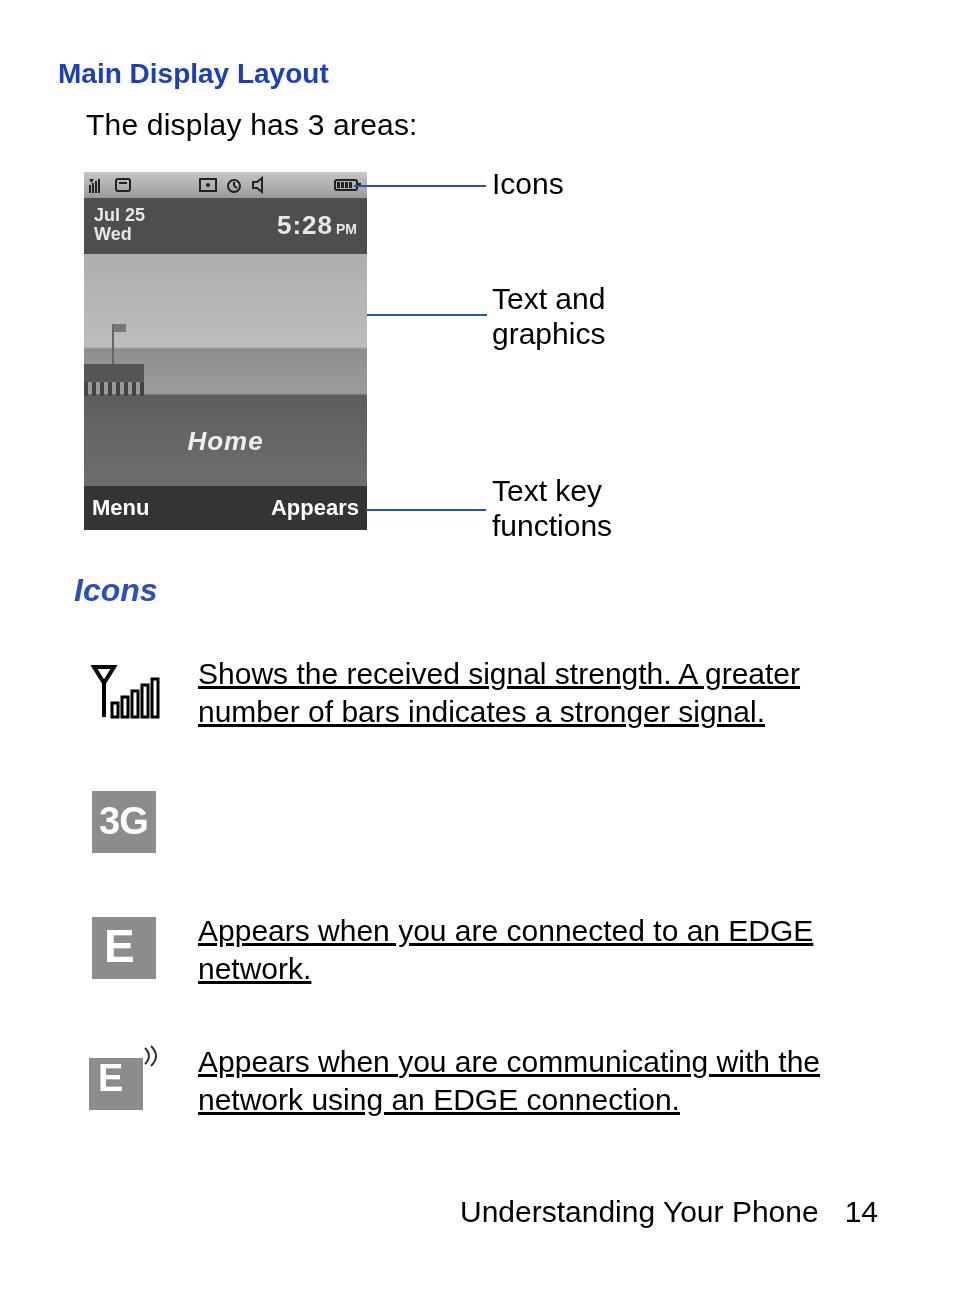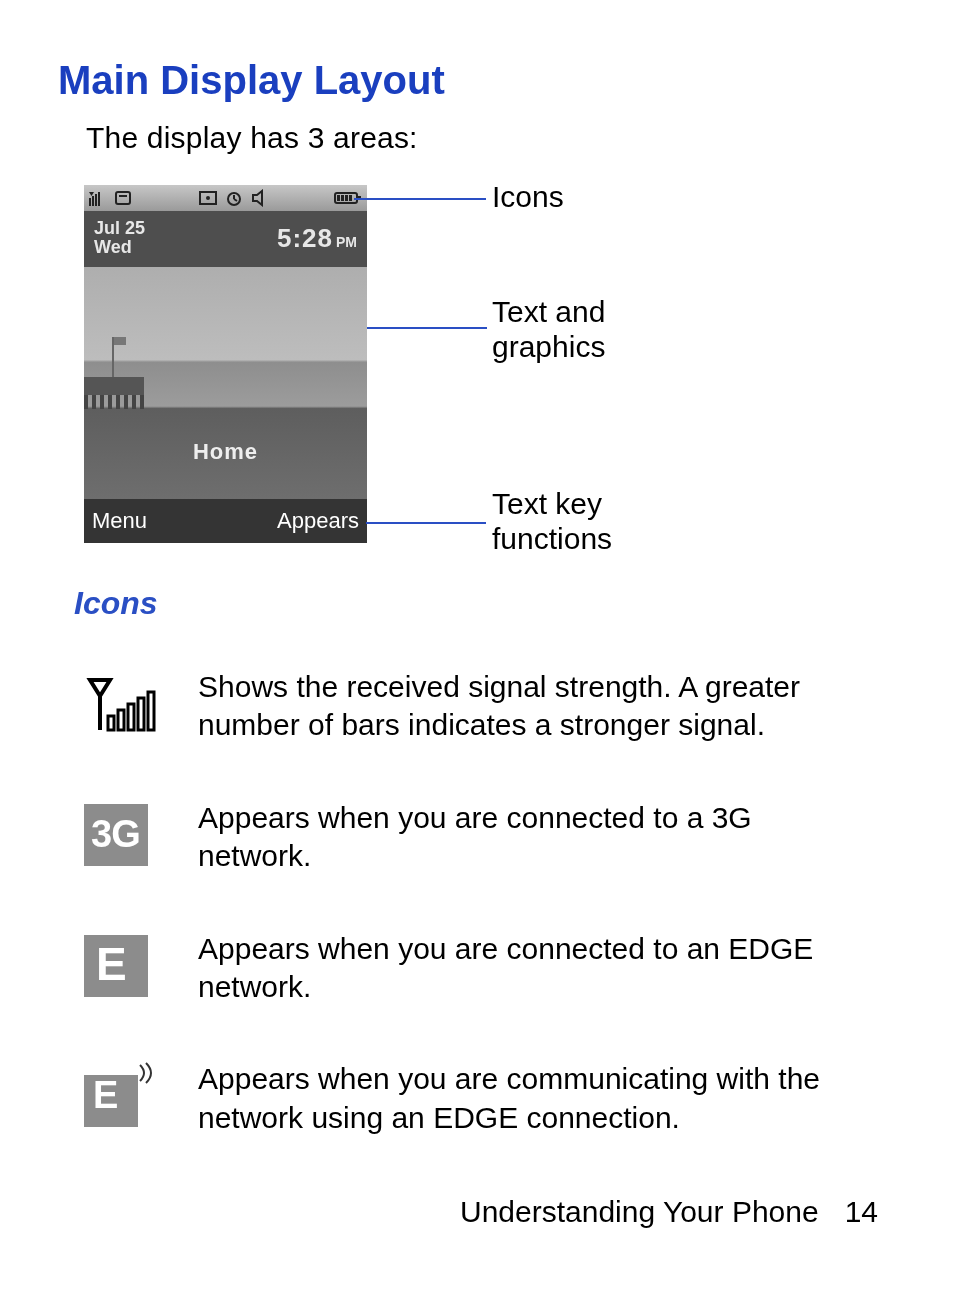--- a/index.html
+++ b/index.html
@@ -8,21 +8,21 @@
     height: 1295px;
     font-family: Arial, Helvetica, sans-serif;
     background: #fff;
     position: relative;
     padding: 58px 60px 0 58px;
     color: #000;
   }
   .title {
     color: #1a3fbf;
     font-weight: 700;
-    font-size: 40px;
+    font-size: 28px;
     margin-bottom: 18px;
   }
   .intro {
     font-size: 30px;
     margin-left: 28px;
     margin-bottom: 30px;
     letter-spacing: 0.2px;
   }
   .diagram-wrap {
     position: relative;
@@ -60,41 +60,41 @@
     background: linear-gradient(#aeaeae 0%, #bdbdbd 40%, #8e8e8e 41%, #9c9c9c 60%, #5e5e5e 61%, #6e6e6e 100%);
     overflow:hidden;
   }
   .pier { position:absolute; left:0; top:110px; width:60px; height:18px; background:#555; }
   .pier::before{content:""; position:absolute; left:0; top:18px; width:60px; height:14px;
     background: repeating-linear-gradient(90deg,#444 0 4px, transparent 4px 8px);}
   .flagpole{position:absolute; left:28px; top:70px; width:2px; height:40px; background:#666;}
   .flagpole::after{content:""; position:absolute; left:2px; top:0; width:12px; height:8px; background:#777;}
   .wall .home {
     position:absolute; left:50%; transform:translateX(-50%);
-    top:172px; color:#eee; font-size:22px; font-weight:600; letter-spacing:1px;
+    top:172px; color:#eee; font-size:26px; font-weight:600; letter-spacing:1px;font-style:italic;
   }
   .softkeys {
     position:absolute; left:0; bottom:0; width:100%; height:44px;
     background:#343434;
     display:flex; justify-content:space-between; align-items:center;
-    padding:0 8px; color:#fff; font-weight:400; font-size:22px;
+    padding:0 8px; color:#fff; font-weight:700; font-size:22px;
   }
   .callout-line {
     position:absolute; height:2px; background:#2a4fc4;
   }
   .callout-text {
     position:absolute; font-size:30px; line-height:1.15;
   }
   .subheading {
     color:#2a4fc4; font-style:italic; font-weight:700; font-size:32px;
     margin-left:16px; margin-bottom:46px; margin-top:12px;
   }
-  .icon-list { margin-left:26px; }
+  .icon-list { margin-left:26px;text-decoration:underline; }
   .icon-row { display:flex; align-items:flex-start; margin-bottom:54px; }
-  .icon-slot { width:80px; height:72px; display:flex; align-items:center; margin-right:34px; flex-shrink:0;}
+  .icon-slot { width:80px; height:72px; display:flex; align-items:center; justify-content:center; margin-right:34px; flex-shrink:0;}
   .icon-desc { font-size:30px; line-height:1.28; max-width:640px;}
   
   .box3g {
     width:64px; height:62px; background:#8c8c8c; border:3px solid #8c8c8c; position:relative;
   }
   .box3g span{position:absolute; left:4px; top:6px; color:#fff; font-weight:700; font-size:38px; letter-spacing:-1px; font-family:Arial Black, Arial;}
   .boxe {
     width:64px; height:62px; background:#8c8c8c; position:relative;
   }
   .boxe span{position:absolute; left:12px; top:2px; color:#fff; font-weight:700; font-size:46px; font-family:Arial Black, Arial;}
@@ -209,21 +209,20 @@
     </div>
     <div class="icon-desc">Shows the received signal strength. A greater number of bars indicates a stronger signal.</div>
   </div>
 
   <div class="icon-row">
     <div class="icon-slot">
       <div class="box3g">
           <span>3G</span>
         </div>
     </div>
-    <div class="icon-desc">Appears when you are connected to a 3G network.</div>
   </div>
 
   <div class="icon-row">
     <div class="icon-slot">
       <div class="boxe">
           <span>E</span>
         </div>
     </div>
     <div class="icon-desc">Appears when you are connected to an EDGE network.</div>
   </div>

